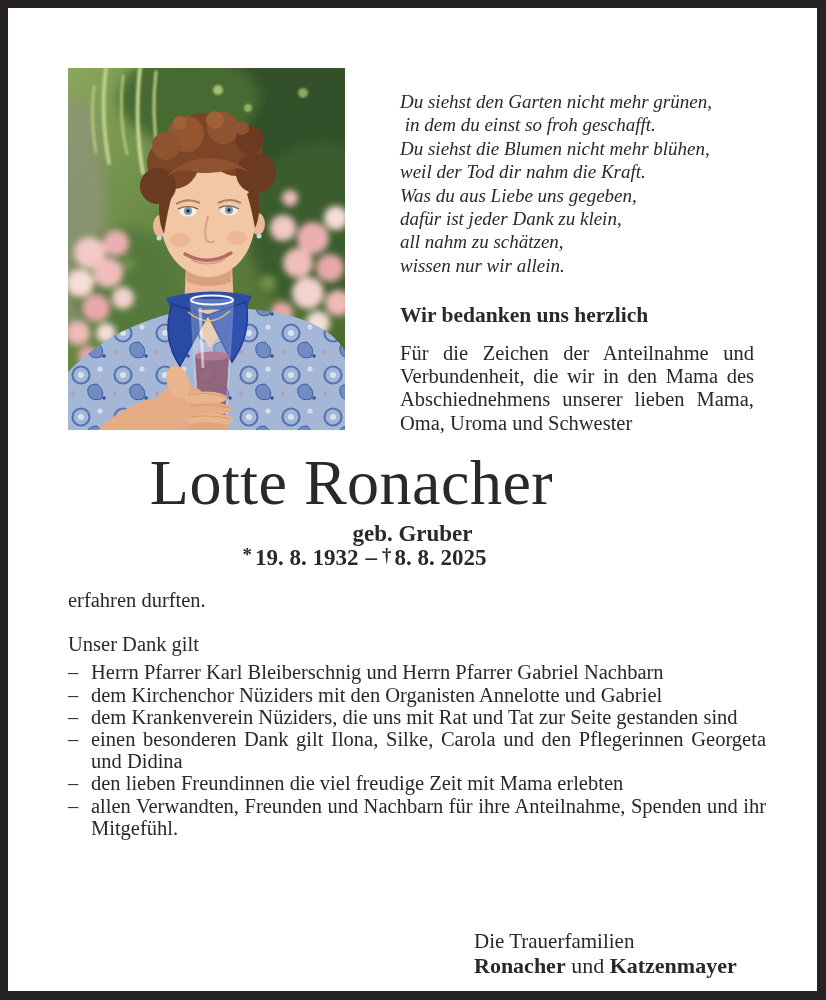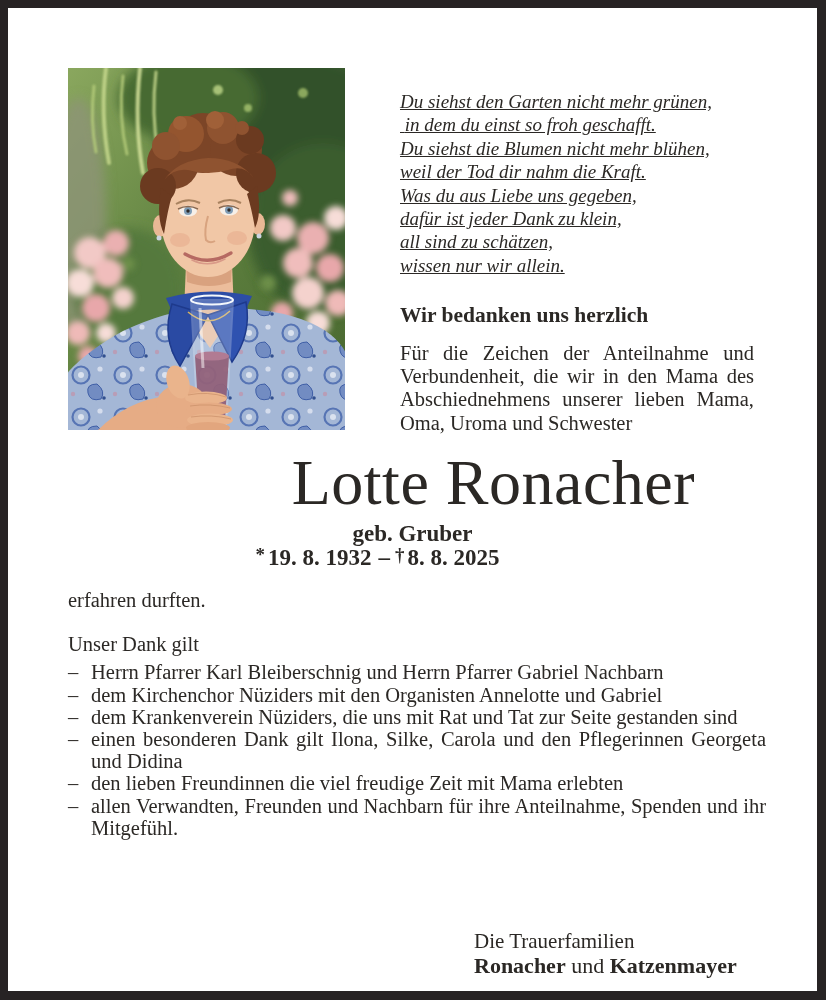--- a/index.html
+++ b/index.html
@@ -15,44 +15,44 @@
     background:#ffffff;overflow:hidden;
   }
   
   .photo{
     position:absolute;left:60px;top:60px;width:277px;height:362px;
     display:block;
   }
   
   .poem{
     position:absolute;left:392px;top:82px;width:372px;
-    font-style:italic;font-size:19px;line-height:23.4px;text-decoration:underline;
+    font-style:italic;font-size:19px;line-height:23.4px;
   }
   .poem-line{white-space:pre-wrap;}
   .thanks-heading{
     position:absolute;left:392px;top:295px;
     font-weight:bold;font-size:21.5px;line-height:25px;text-align:center;
   }
   .thanks-intro{
     position:absolute;left:392px;top:334px;width:354px;
     font-size:20.5px;line-height:23.2px;text-align:justify;
   }
   
   .name{
     position:absolute;left:0;top:443px;width:687px;
-    text-align:right;font-size:64px;line-height:64px;
+    text-align:center;font-size:64px;line-height:64px;
     letter-spacing:.5px;
   }
   .maiden{
     position:absolute;left:0;top:514px;width:809px;
     text-align:center;font-weight:bold;font-size:23px;line-height:23px;
   }
   .dates{
     position:absolute;left:0;top:538px;width:713px;
-    text-align:center;font-weight:bold;font-size:23px;line-height:24px;padding-left:13px;
+    text-align:center;font-weight:bold;font-size:23px;line-height:24px;
   }
   .dates .sym{font-size:.82em;position:relative;top:-.22em;margin-right:3px;}
   .dates .sep{margin:0 5px 0 7px;}
   
   .lower{
     position:absolute;left:60px;top:581px;width:698px;
     font-size:20.5px;line-height:22.2px;
   }
   .continuation{margin:0 0 22px 0;}
   .gratitude-intro{margin:0;}
@@ -245,21 +245,21 @@
       <div class="poem-line"> in dem du einst so froh geschafft.</div>
 
       <div class="poem-line">Du siehst die Blumen nicht mehr blühen,</div>
 
       <div class="poem-line">weil der Tod dir nahm die Kraft.</div>
 
       <div class="poem-line">Was du aus Liebe uns gegeben,</div>
 
       <div class="poem-line">dafür ist jeder Dank zu klein,</div>
 
-      <div class="poem-line">all sind zu schätzen,</div>
+      <div class="poem-line">all nahm zu schätzen,</div>
 
       <div class="poem-line">wissen nur wir allein.</div>
     </div>
 
   <div class="thanks-heading">Wir bedanken uns herzlich</div>
   <div class="thanks-intro">Für die Zeichen der Anteilnahme und Verbundenheit, die wir in den Mama des Abschiednehmens unserer lieben Mama, Oma, Uroma und Schwester</div>
 
   <div class="name">Lotte Ronacher</div>
   <div class="maiden">geb. Gruber</div>
   <div class="dates">

